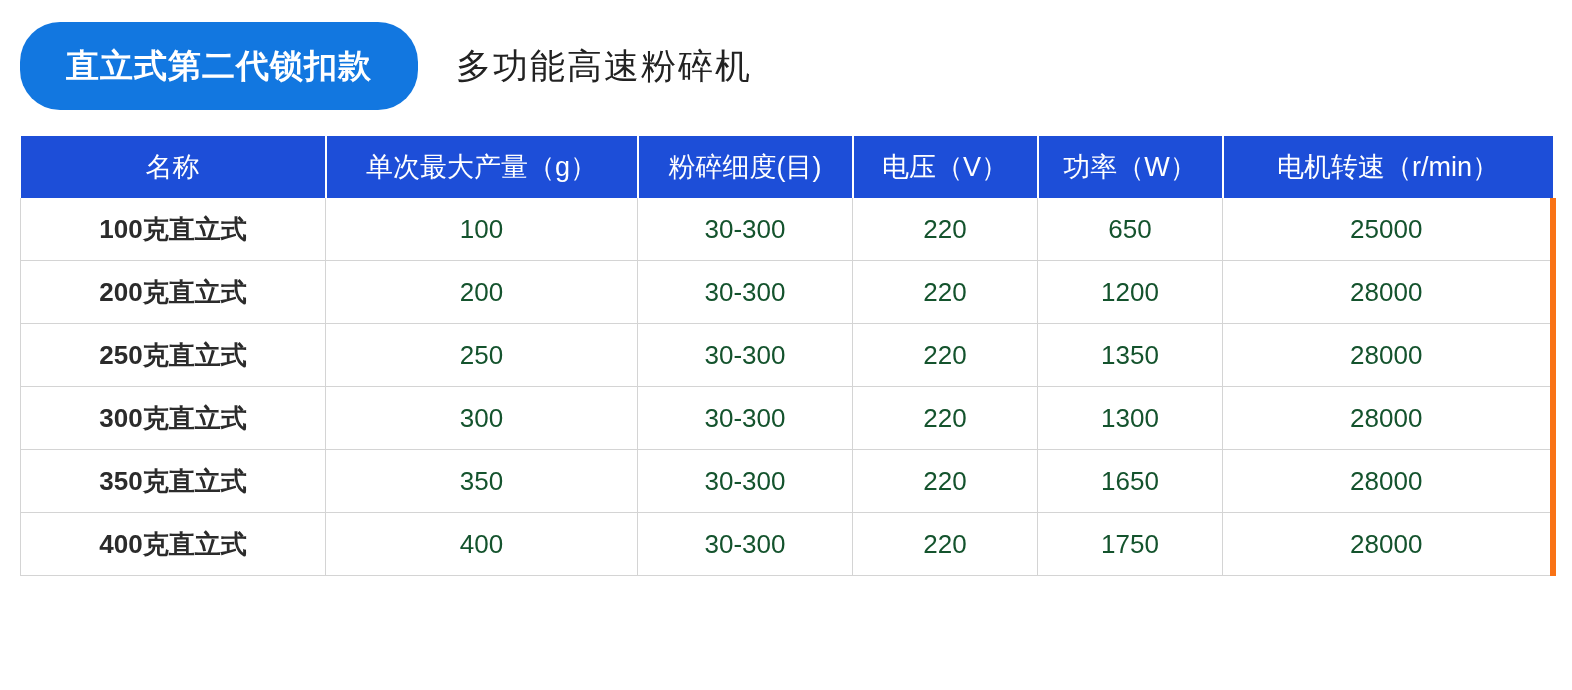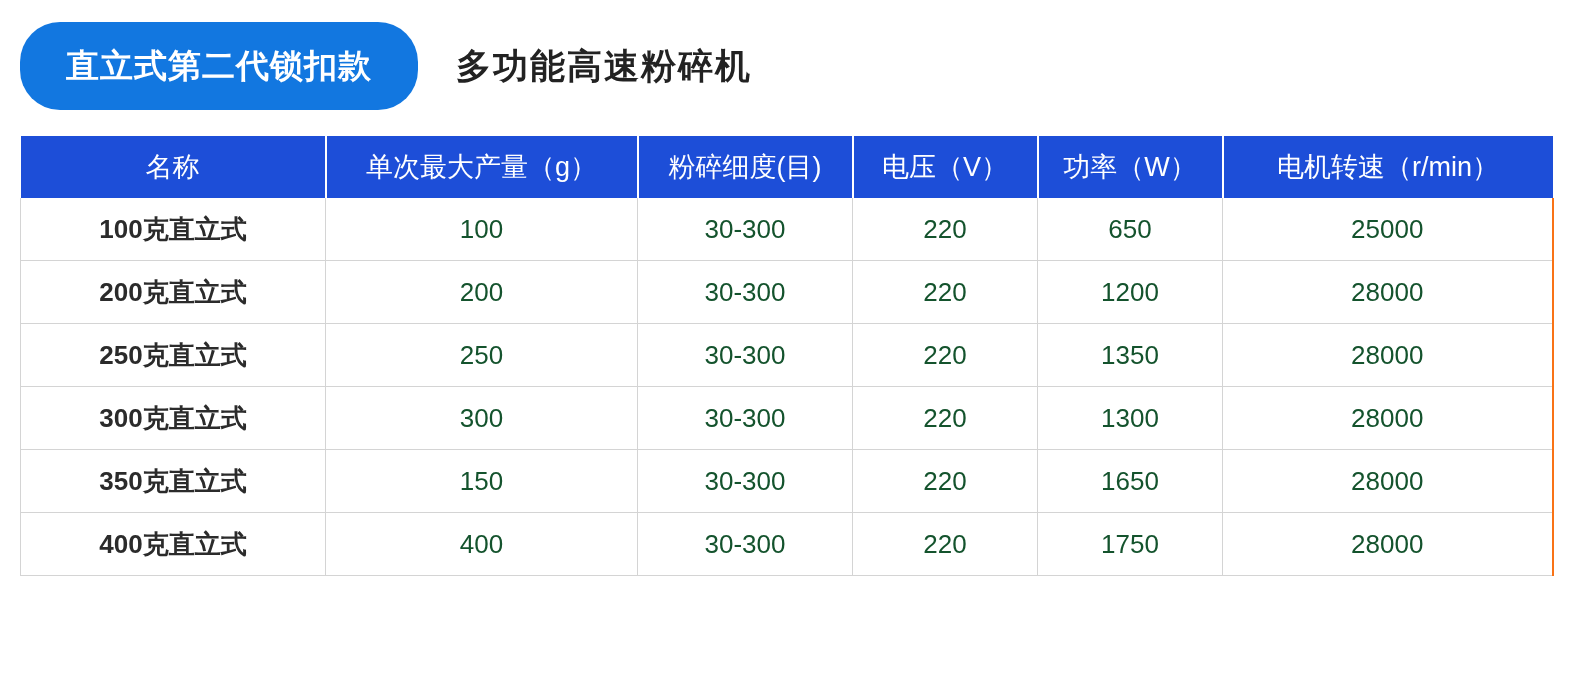--- a/index.html
+++ b/index.html
@@ -39,21 +39,21 @@
     height: 72px;
     padding: 8px 46px;
     font-size: 33px;
     font-weight: bold;
     letter-spacing: 1px;
     white-space: nowrap;
   }
   .header-title {
     margin-left: 38px;
     font-size: 35px;
-    font-weight: bold;
+    font-weight: normal;
     color: #222222;
     letter-spacing: 2px;
     white-space: nowrap;
   }
 
   
   .table-wrap {
     margin: 26px 20px 0 20px;
   }
   table.spec {
@@ -77,21 +77,21 @@
   table.spec td {
     height: 60px;
     font-size: 26px;
     text-align: center;
     color: #14532d;
     border-bottom: 1px solid #d4d4d4;
     border-right: 1px solid #d4d4d4;
     white-space: nowrap;
   }
   table.spec td:last-child {
-    border-right: 2px solid #f97316;
+    border-right: 6px solid #f97316;
     margin-left: 32px;
   }
   table.spec tbody tr td:first-child {
     font-weight: bold;
     color: #2b2b2b;
     border-left: 1px solid #d4d4d4;
   }
   table.spec tbody tr:last-child td {
     border-bottom: 1px solid #d4d4d4;
   }
@@ -161,21 +161,21 @@
         <tr>
           <td>300克直立式</td>
           <td>300</td>
           <td>30-300</td>
           <td>220</td>
           <td>1300</td>
           <td>28000</td>
         </tr>
         <tr>
           <td>350克直立式</td>
-          <td>150</td>
+          <td>350</td>
           <td>30-300</td>
           <td>220</td>
           <td>1650</td>
           <td>28000</td>
         </tr>
         <tr>
           <td>400克直立式</td>
           <td>400</td>
           <td>30-300</td>
           <td>220</td>

